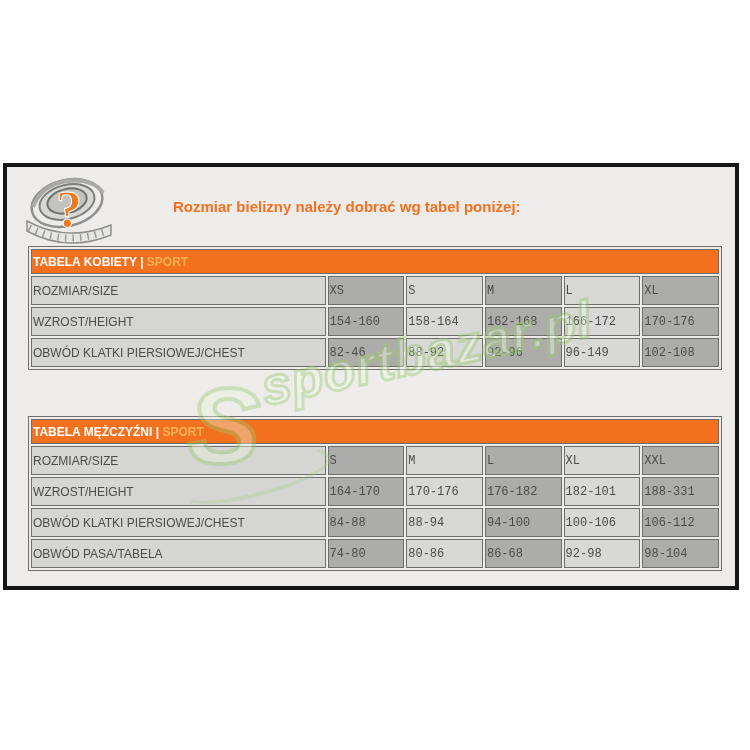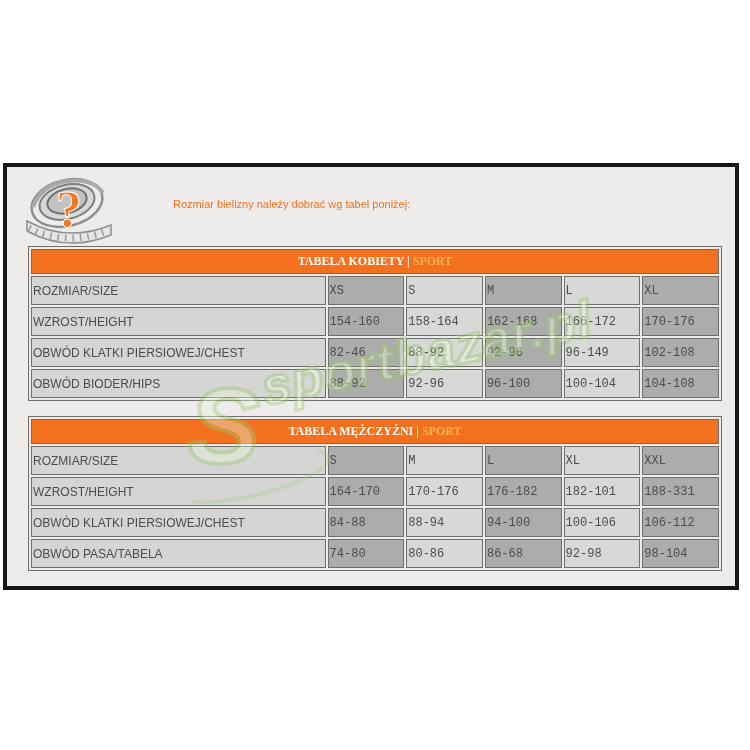--- a/index.html
+++ b/index.html
@@ -8,34 +8,34 @@
 
   
   .frame{position:absolute;left:3px;top:163px;width:728px;height:419px;
          border:4px solid var(--frame-border);background:var(--frame-bg);}
 
   
   .logo{position:absolute;left:16px;top:6px;width:92px;height:78px;}
 
   
   .heading{position:absolute;left:123px;top:31px;width:560px;
-           font-size:11px;font-weight:normal;color:var(--accent-orange);padding-left:43px;}
+           font-size:15px;font-weight:bold;color:var(--accent-orange);padding-left:43px;}
 
   
   .table-host{position:absolute;left:21px;width:694px;}
   .table-host.t0{top:79px;}
   .table-host.t1{top:249px;}
   table.size-table{width:694px;table-layout:fixed;border-collapse:separate;
                    border-spacing:2px;background:var(--frame-bg);
                    border:1px solid var(--border-dark);
                    font-size:12px;color:var(--cell-text);}
   table.size-table td{border:1px solid var(--border-dark);overflow:hidden;
                       white-space:nowrap;}
-  td.title-cell{height:21px;background:var(--accent-orange);text-align:center;
-                font-weight:bold;color:var(--title-text);font-family:Liberation Serif, serif;}
+  td.title-cell{height:21px;background:var(--accent-orange);
+                font-weight:bold;color:var(--title-text);}
   td.title-cell .t-sub{color:var(--sport-label);}
   td.label-cell{height:25px;background:var(--label-bg);text-align:left;
                 }
   td.val-cell{height:25px;text-align:left;font-family:Liberation Mono, monospace;}
   td.val-cell.dark{background:var(--cell-dark);}
   td.val-cell.light{background:var(--cell-light);}
 
   
   .watermark{position:absolute;left:0;top:0;width:100%;height:100%;
              pointer-events:none;z-index:6;}
@@ -101,28 +101,20 @@
             <td class="val-cell dark">170-176</td>
           </tr>
           <tr>
             <td class="label-cell">OBWÓD KLATKI PIERSIOWEJ/CHEST</td>
             <td class="val-cell dark">82-46</td>
             <td class="val-cell light">88-92</td>
             <td class="val-cell dark">92-96</td>
             <td class="val-cell light">96-149</td>
             <td class="val-cell dark">102-108</td>
           </tr>
-          <tr>
-            <td class="label-cell">OBWÓD BIODER/HIPS</td>
-            <td class="val-cell dark">88-92</td>
-            <td class="val-cell light">92-96</td>
-            <td class="val-cell dark">96-100</td>
-            <td class="val-cell light">100-104</td>
-            <td class="val-cell dark">104-108</td>
-          </tr>
         </tbody>
       </table>
     </div>
   <div class="table-host t1">
       <table class="size-table">
         <colgroup>
           <col style="width: 292px;">
           <col style="width: 76px;">
           <col style="width: 76px;">
           <col style="width: 76px;">

